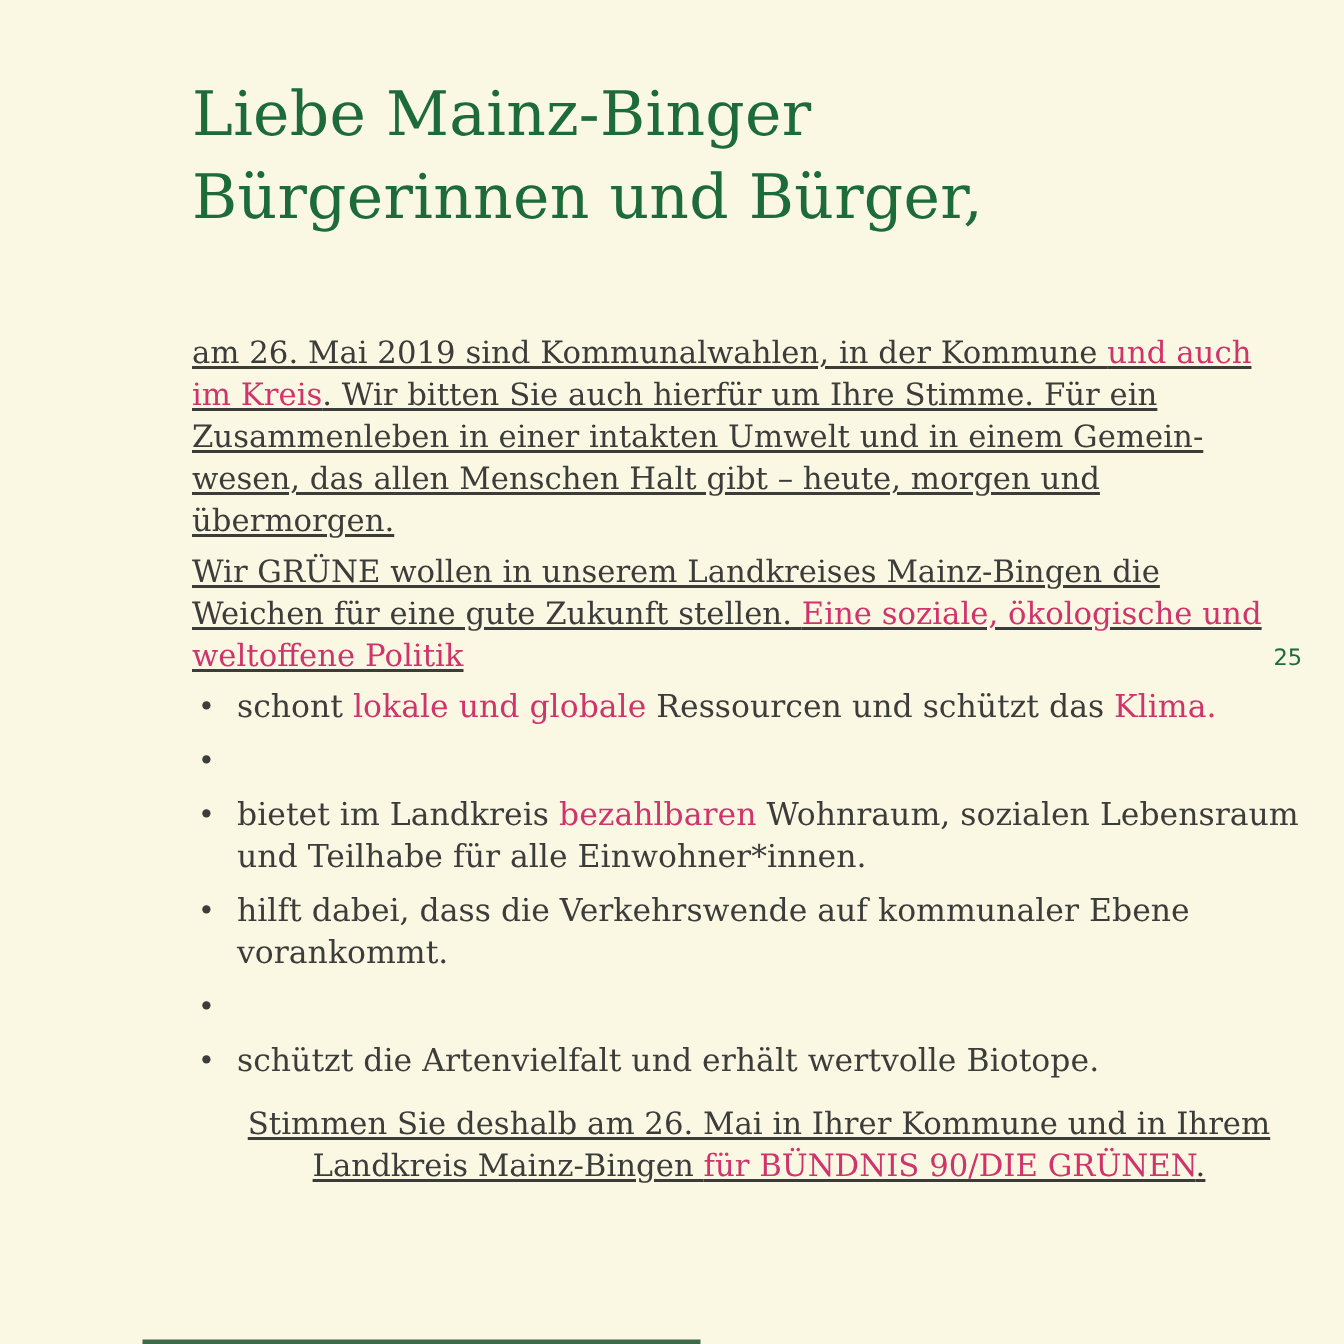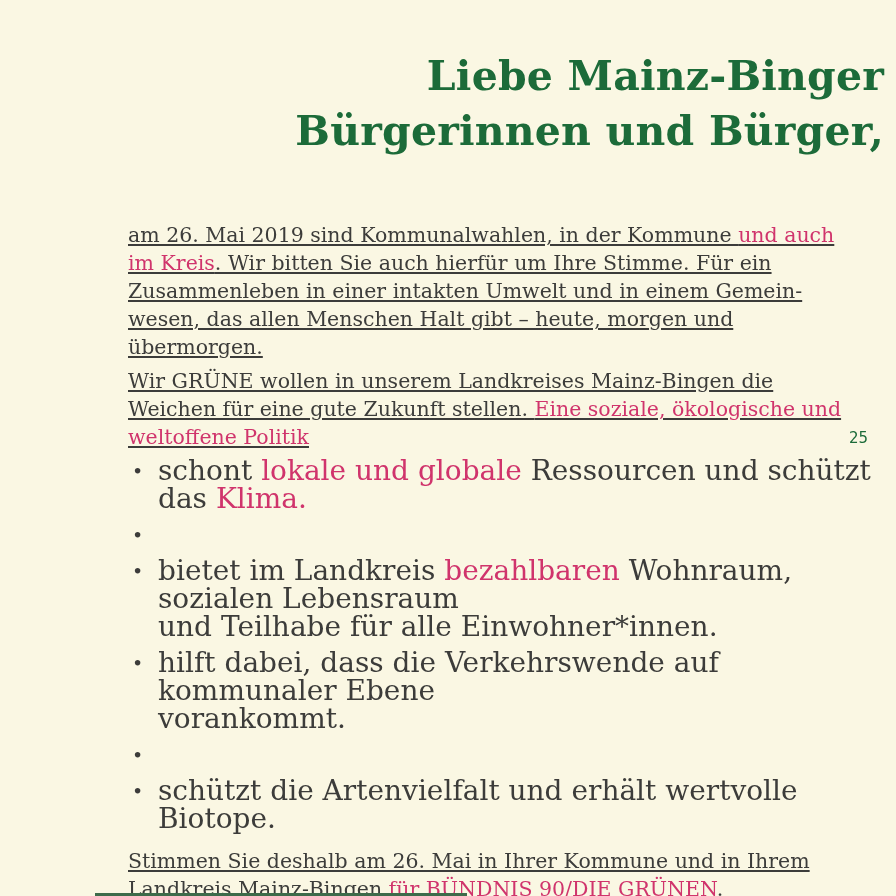--- a/index.html
+++ b/index.html
@@ -19,24 +19,23 @@
   .page{position:absolute;inset:0;}
   .content{
     position:absolute;
     left:128px;top:49px;
     width:756px;
   }
   h1{
     margin:0 0 62px 0;
     font-size:41px;
     line-height:55px;
-    font-weight:bold;
+    font-weight:normal;
     color:var(--green);
     letter-spacing:0.2px;
-    text-align:right;
   }
   .para{
     margin:0 0 6px 0;
     font-size:20.5px;
     line-height:28px;
     color:var(--text);
     white-space:pre-wrap;
     text-decoration:underline;
   }
   .para .hl, .btext .hl{color:var(--magenta);}
@@ -50,26 +49,26 @@
     padding-left:4px;
   }
   .marker{
     width:26px;
     flex:0 0 26px;
     font-size:19px;
     line-height:28px;
     color:var(--text);
   }
   .btext{
-    font-size:28px;
+    font-size:21px;
     line-height:28px;
     color:var(--text);
     white-space:pre-wrap;
   }
-  .closing{margin-top:14px;}
+  .closing{margin-top:14px;text-align:center;}
   .pagenum{
     position:absolute;
     left:849px;top:429px;
     font-family:"DejaVu Sans","Liberation Sans",sans-serif;
     font-weight:normal;
     font-size:15px;
     color:var(--green);
   }
   .bottom-rule{
     position:absolute;

